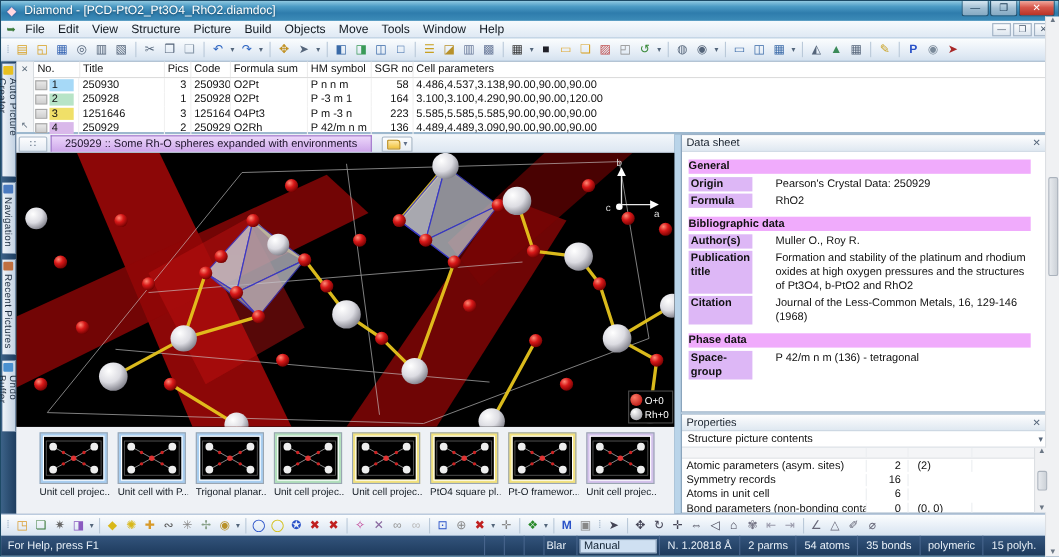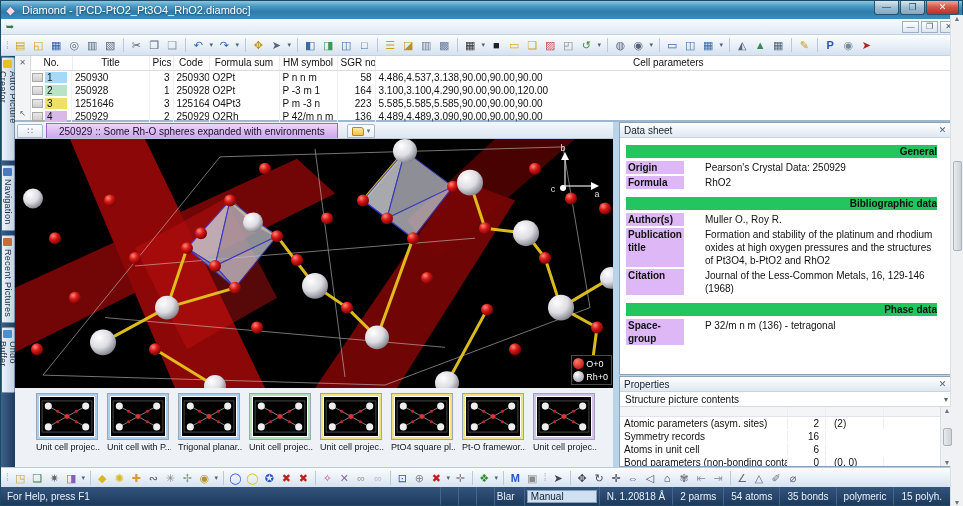--- a/index.html
+++ b/index.html
@@ -45,21 +45,21 @@
   .dock-ico { width:9px; height:8px; border-radius:1px; }
 
   .center { flex:1; display:flex; flex-direction:column; min-width:0; }
 
   
   .grid-pane { height:66px; flex:0 0 66px; background:#fff; display:flex; border-bottom:2px solid #9db8ce; }
   .grid-gutter { width:16px; flex:0 0 16px; background:#f2f4f6; border-right:1px solid #d8dce0;
     display:flex; flex-direction:column; justify-content:space-between; align-items:center; padding:1px 0; }
   .gut-btn { font-size:8px; color:#5a6a7a; width:12px; height:11px; line-height:11px; text-align:center; }
   table.structs { border-collapse:collapse; table-layout:fixed; width:100%; font-size:10px; }
-  table.structs th { font-weight:normal; text-align:center; height:14px; padding:0 3px;
+  table.structs th { font-weight:normal; text-align:left; height:14px; padding:0 3px;
     border-right:1px solid #ececec; border-bottom:1px solid #dcdcdc; background:#fff; white-space:nowrap; overflow:hidden; }
   table.structs td { height:13px; padding:0 3px; border-right:1px solid #f1f1f1; white-space:nowrap; overflow:hidden; }
   td.r, th.r { text-align:right; }
   .numcell { display:flex; align-items:center; gap:2px; padding:0 0 0 1px !important; }
   .row-ico { width:11px; height:9px; background:linear-gradient(#e8e8e8,#cfcfcf); border:1px solid #a8a8a8; flex:0 0 11px; }
   .numtag { width:22px; height:11px; line-height:11px; padding-left:2px; }
 
   
   .docrow { flex:1; display:flex; min-height:0; }
   .docpane { width:598px; flex:0 0 598px; display:flex; flex-direction:column; min-height:0; background:#eef1f5; }
@@ -94,21 +94,21 @@
 
   
   .rightcol { flex:1; display:flex; flex-direction:column; background:#b9d4e9; padding-right:8px; min-width:0; }
   .panel { background:#fff; border:1px solid #8aa4bc; display:flex; flex-direction:column; min-height:0; }
   .panel.datasheet { flex:1; }
   .panel.props { height:91px; flex:0 0 91px; margin-top:1px; }
   .ptitle { height:15px; flex:0 0 15px; display:flex; align-items:center; padding:0 4px; font-size:10px; color:#16202c;
     background:linear-gradient(#fefefe,#dfe8f1); border-bottom:1px solid #c8d4e0; }
   .ptitle .x { margin-left:auto; font-size:9px; color:#55657a; width:13px; text-align:center; }
   .pcontent { flex:1; position:relative; overflow:hidden; padding:3px 16px 0 6px; font-size:10px; line-height:13px; }
-  .secbar { background:#22c55e; font-weight:bold; text-align:right; height:13px; line-height:13px; margin:4px 0 3px; }
+  .secbar { background:#f0abfc; font-weight:bold; text-align:left; height:13px; line-height:13px; margin:4px 0 3px; }
   .drow { display:flex; margin-bottom:2px; }
   .dlabel { width:58px; flex:0 0 58px; background:#ddb7f6; font-weight:bold; padding:0 2px; }
   .dval { padding-left:7px; flex:1;margin-left:14px; }
   .vscroll { position:absolute; top:0; right:0; bottom:0; width:13px; background:#f0f1f3; border-left:1px solid #dcdfe3;
     display:flex; flex-direction:column; align-items:center; justify-content:space-between; font-size:7px; color:#6a7684; }
   .vthumb { width:9px; background:linear-gradient(90deg,#e7eaee,#cdd2d8); border:1px solid #aab2bc; border-radius:2px; }
   .pselect { height:15px; flex:0 0 15px; display:flex; align-items:center; padding:0 5px; font-size:10px; border-bottom:1px solid #d4dae2; }
   .pselect .dd { margin-left:auto; font-size:8px; color:#55657a; }
   .pgrid { flex:1; position:relative; font-size:10px; overflow:hidden; }
   .pg-head { height:10px; background:#f4f5f7; border-bottom:1px solid #e0e3e7; display:flex; }
@@ -138,20 +138,33 @@
     <span class="title-text">Diamond - [PCD-PtO2_Pt3O4_RhO2.diamdoc]</span>
     <span class="winbtns">
       <span class="wbtn">—</span>
       <span class="wbtn">❐</span>
       <span class="wbtn close">✕</span>
     </span>
   </div>
 
   <div class="menubar">
     <span class="menu-ico">➥</span>
+    <span id="menu-items" style="display: inline-flex;">
+        <span class="menu-item">File</span>
+        <span class="menu-item">Edit</span>
+        <span class="menu-item">View</span>
+        <span class="menu-item">Structure</span>
+        <span class="menu-item">Picture</span>
+        <span class="menu-item">Build</span>
+        <span class="menu-item">Objects</span>
+        <span class="menu-item">Move</span>
+        <span class="menu-item">Tools</span>
+        <span class="menu-item">Window</span>
+        <span class="menu-item">Help</span>
+      </span>
     <span class="docbtns">
       <span class="dbtn">—</span>
       <span class="dbtn">❐</span>
       <span class="dbtn">✕</span>
     </span>
   </div>
 
   <div class="toolbar main">
     <span class="tb-grip">⁞</span>
   <span class="tb-icon" style="color: rgb(216, 160, 32);">▤</span>
@@ -696,21 +709,21 @@
                   <span class="dval">Formation and stability of the platinum and rhodium oxides at high oxygen pressures and the structures of Pt3O4, b-PtO2 and RhO2</span>
                 </div>
               <div class="drow">
                   <span class="dlabel">Citation</span>
                   <span class="dval">Journal of the Less-Common Metals, 16, 129-146 (1968)</span>
                 </div>
 
               <div class="secbar" style="margin-top:8px">Phase data</div>
               <div class="drow">
                   <span class="dlabel">Space-group</span>
-                  <span class="dval">P 32/m n m (136) - tetragonal</span>
+                  <span class="dval">P 42/m n m (136) - tetragonal</span>
                 </div>
               <div class="drow">
               </div>
 
             </div>
             <div class="vscroll" style="top:15px;">
               <span>▲</span>
               <span class="vthumb" style="height:90px;margin-top:-110px"></span>
               <span>▼</span>
             </div>

